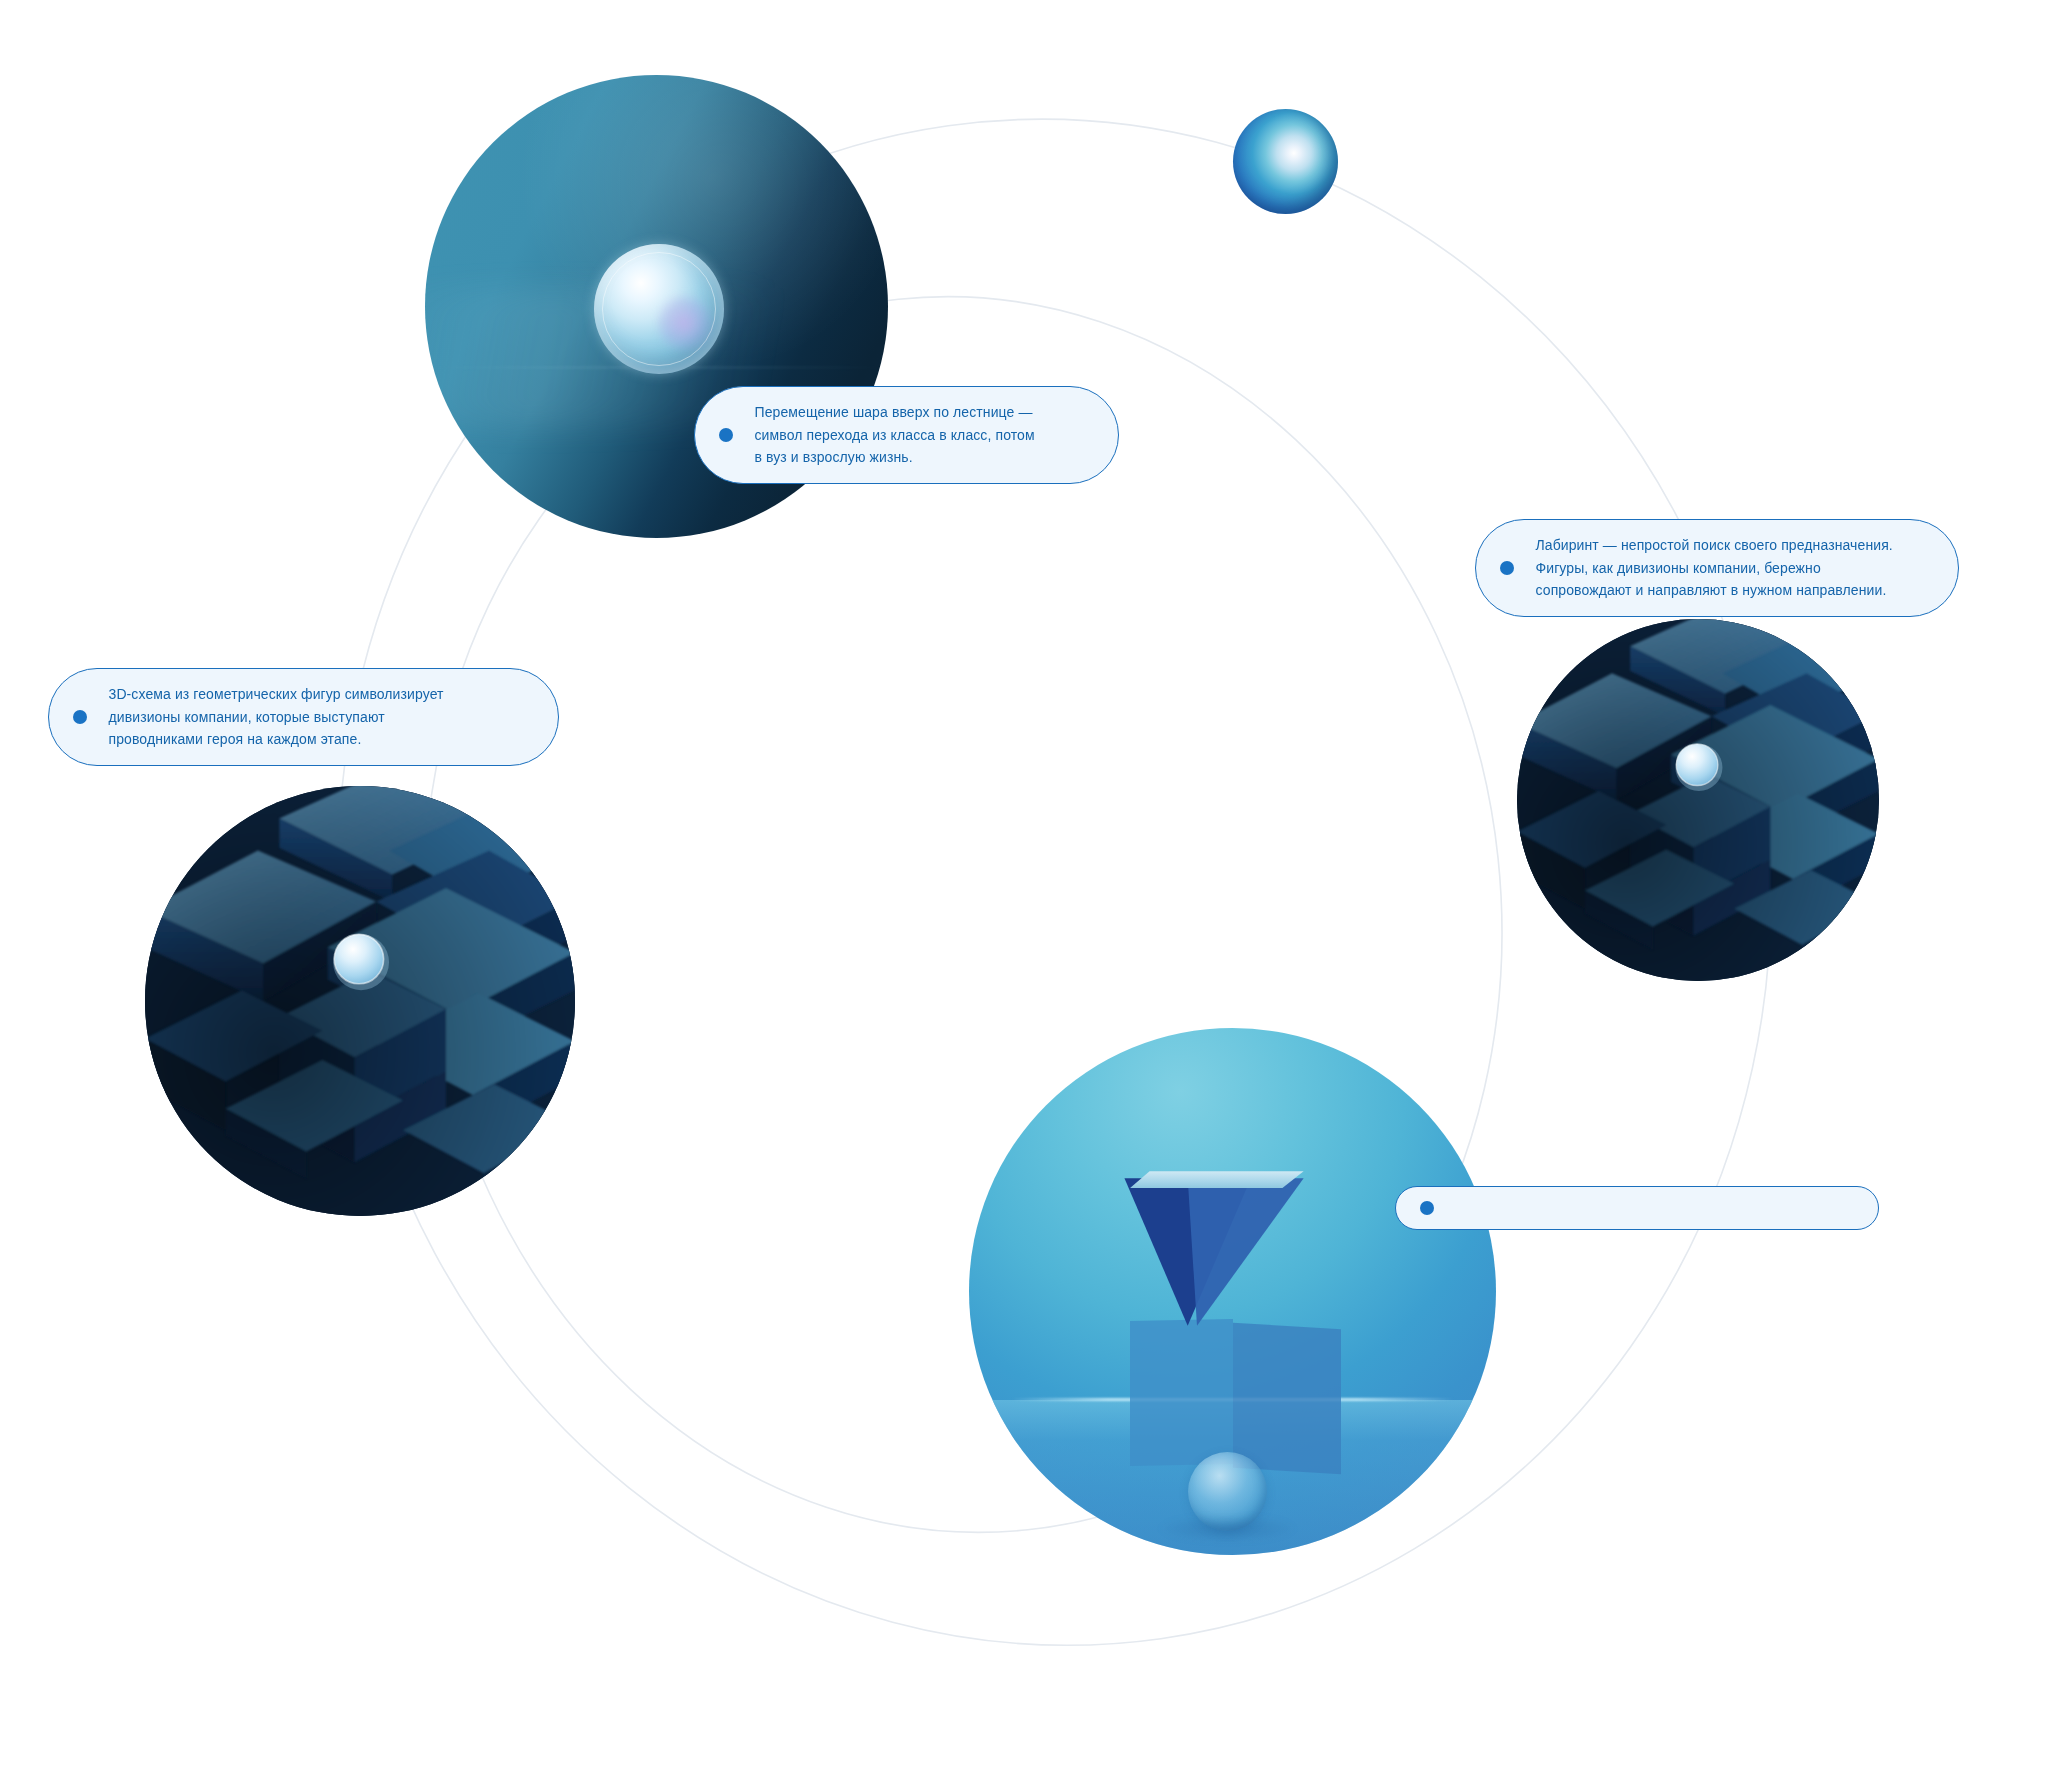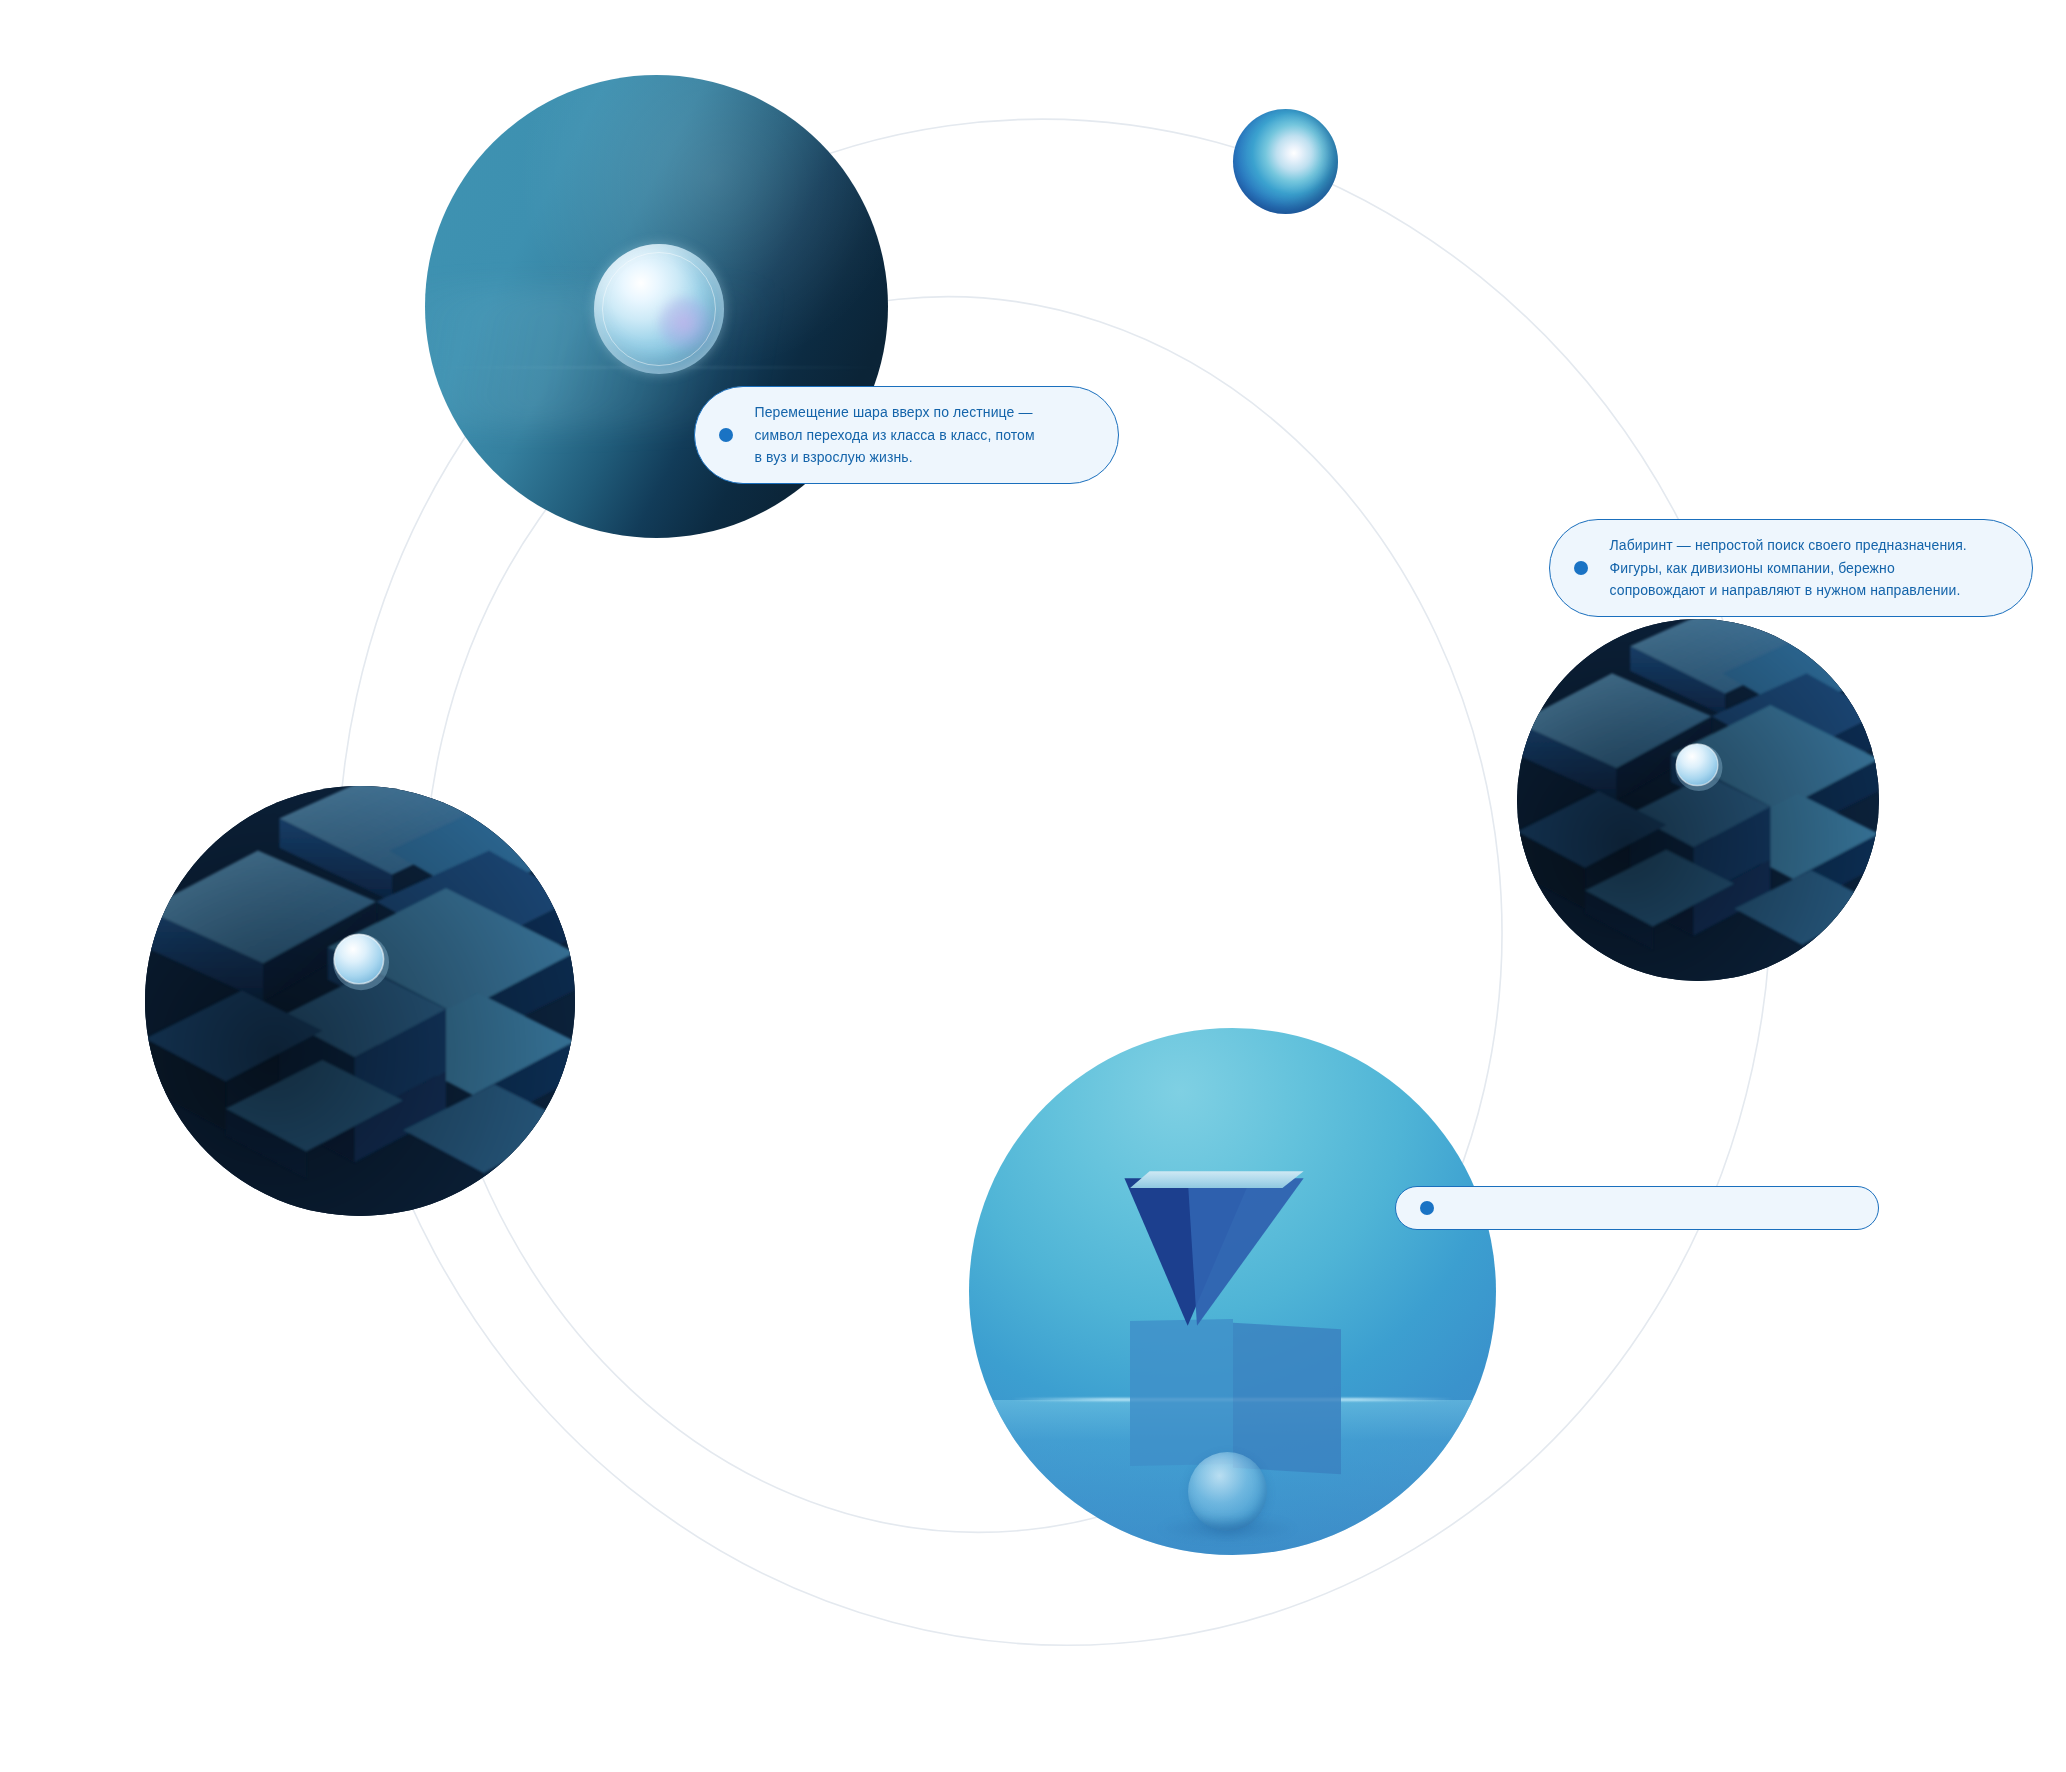--- a/index.html
+++ b/index.html
@@ -269,21 +269,21 @@
   }
   .callout .callout-text {
     color: #1464aa;
     font-size: 14px;
     line-height: 1.62;
     white-space: pre-line;
     letter-spacing: 0.1px;
   }
 
   #callout-stairs  { left: 694px; top: 386px;  width: 425px; }
-  #callout-maze    { left: 1549px; top: 519px;  width: 484px; }
+  #callout-maze    { left: 1475px; top: 519px;  width: 484px; }
   #callout-scheme  { left: 48px;   top: 668px; width: 511px; }
   #callout-balance { left: 1395px; top: 1186px; width: 484px; }
 </style>
 </head>
 <body>
 
 <div id="stage">
 
   <svg class="orbit-layer" viewBox="0 0 3840 3294" width="2066" height="1772" aria-hidden="true">
     <g fill="none" stroke="#e4e9ef" stroke-width="3">
@@ -451,19 +451,25 @@
 в вуз и взрослую жизнь.</span>
   </div>
 
   <div class="callout" id="callout-maze">
     <span class="bullet"></span>
     <span class="callout-text">Лабиринт — непростой поиск своего предназначения.
 Фигуры, как дивизионы компании, бережно
 сопровождают и направляют в нужном направлении.</span>
   </div>
 
+  <div class="callout" id="callout-scheme">
+    <span class="bullet"></span>
+    <span class="callout-text">3D-схема из геометрических фигур символизирует
+дивизионы компании, которые выступают
+проводниками героя на каждом этапе.</span>
+  </div>
 
   <div class="callout" id="callout-balance">
     <span class="bullet"></span>
   </div>
 
 </div>
 
 
 </body></html>

